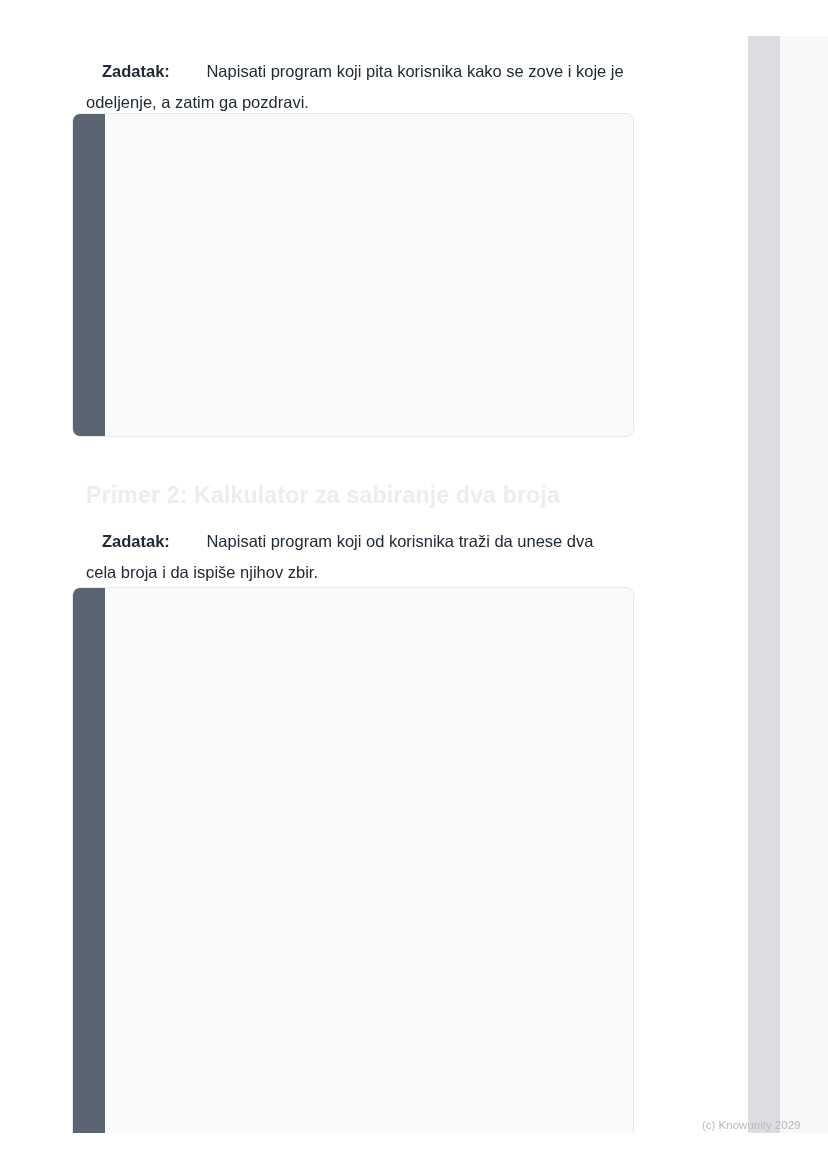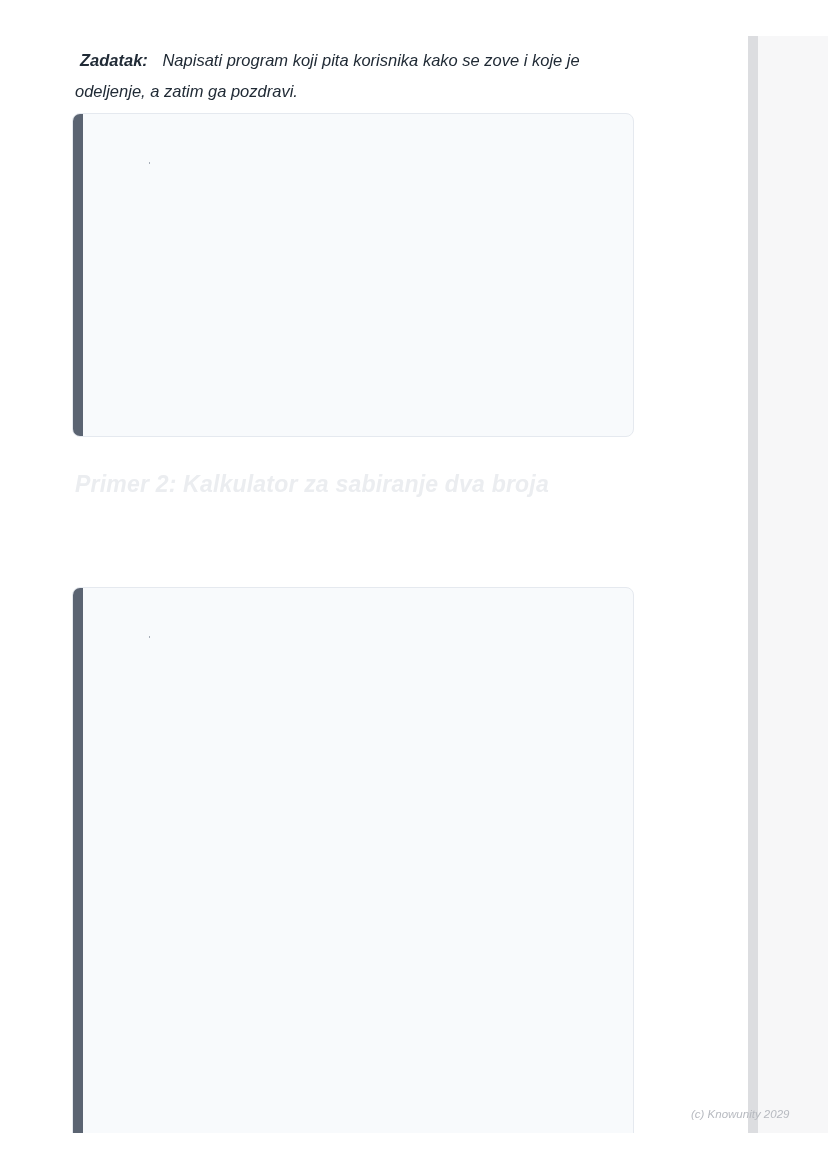--- a/index.html
+++ b/index.html
@@ -1,15 +1,15 @@
 <!DOCTYPE html>
 <html><head>
 <meta charset="utf-8">
 <style>
-  * { margin:0; padding:5px; box-sizing:border-box;font-style:italic; }
+  * { margin:0; padding:16px; box-sizing:border-box; }
   html,body { width:828px; height:1171px; background:#ffffff; overflow:hidden;
               font-family:"Liberation Sans", sans-serif; }
 
   .page {
     position:absolute; left:0; top:0; width:828px; height:1133px;
     background:#ffffff; overflow:hidden;
   }
 
   
   .edge-strip {
@@ -142,20 +142,23 @@
         </div>
 
         <div class="code-row line-boxed">
           
         </div>
       </div>
   </div>
 
   <div class="faded-heading">Primer 2: Kalkulator za sabiranje dva broja</div>
 
+  <div class="para para-2">
+    <b>Zadatak:</b><span> Napisati program koji od korisnika traži da unese dva cela broja i da ispiše njihov zbir.</span>
+  </div>
 
   <div class="code-block code-block-2">
     <div class="code-accent"></div>
     <div class="code-lines">
 
         <div class="code-row line-cursor">
           <span class="code-text"></span>
         </div>
 
         <div class="code-row line-code">

